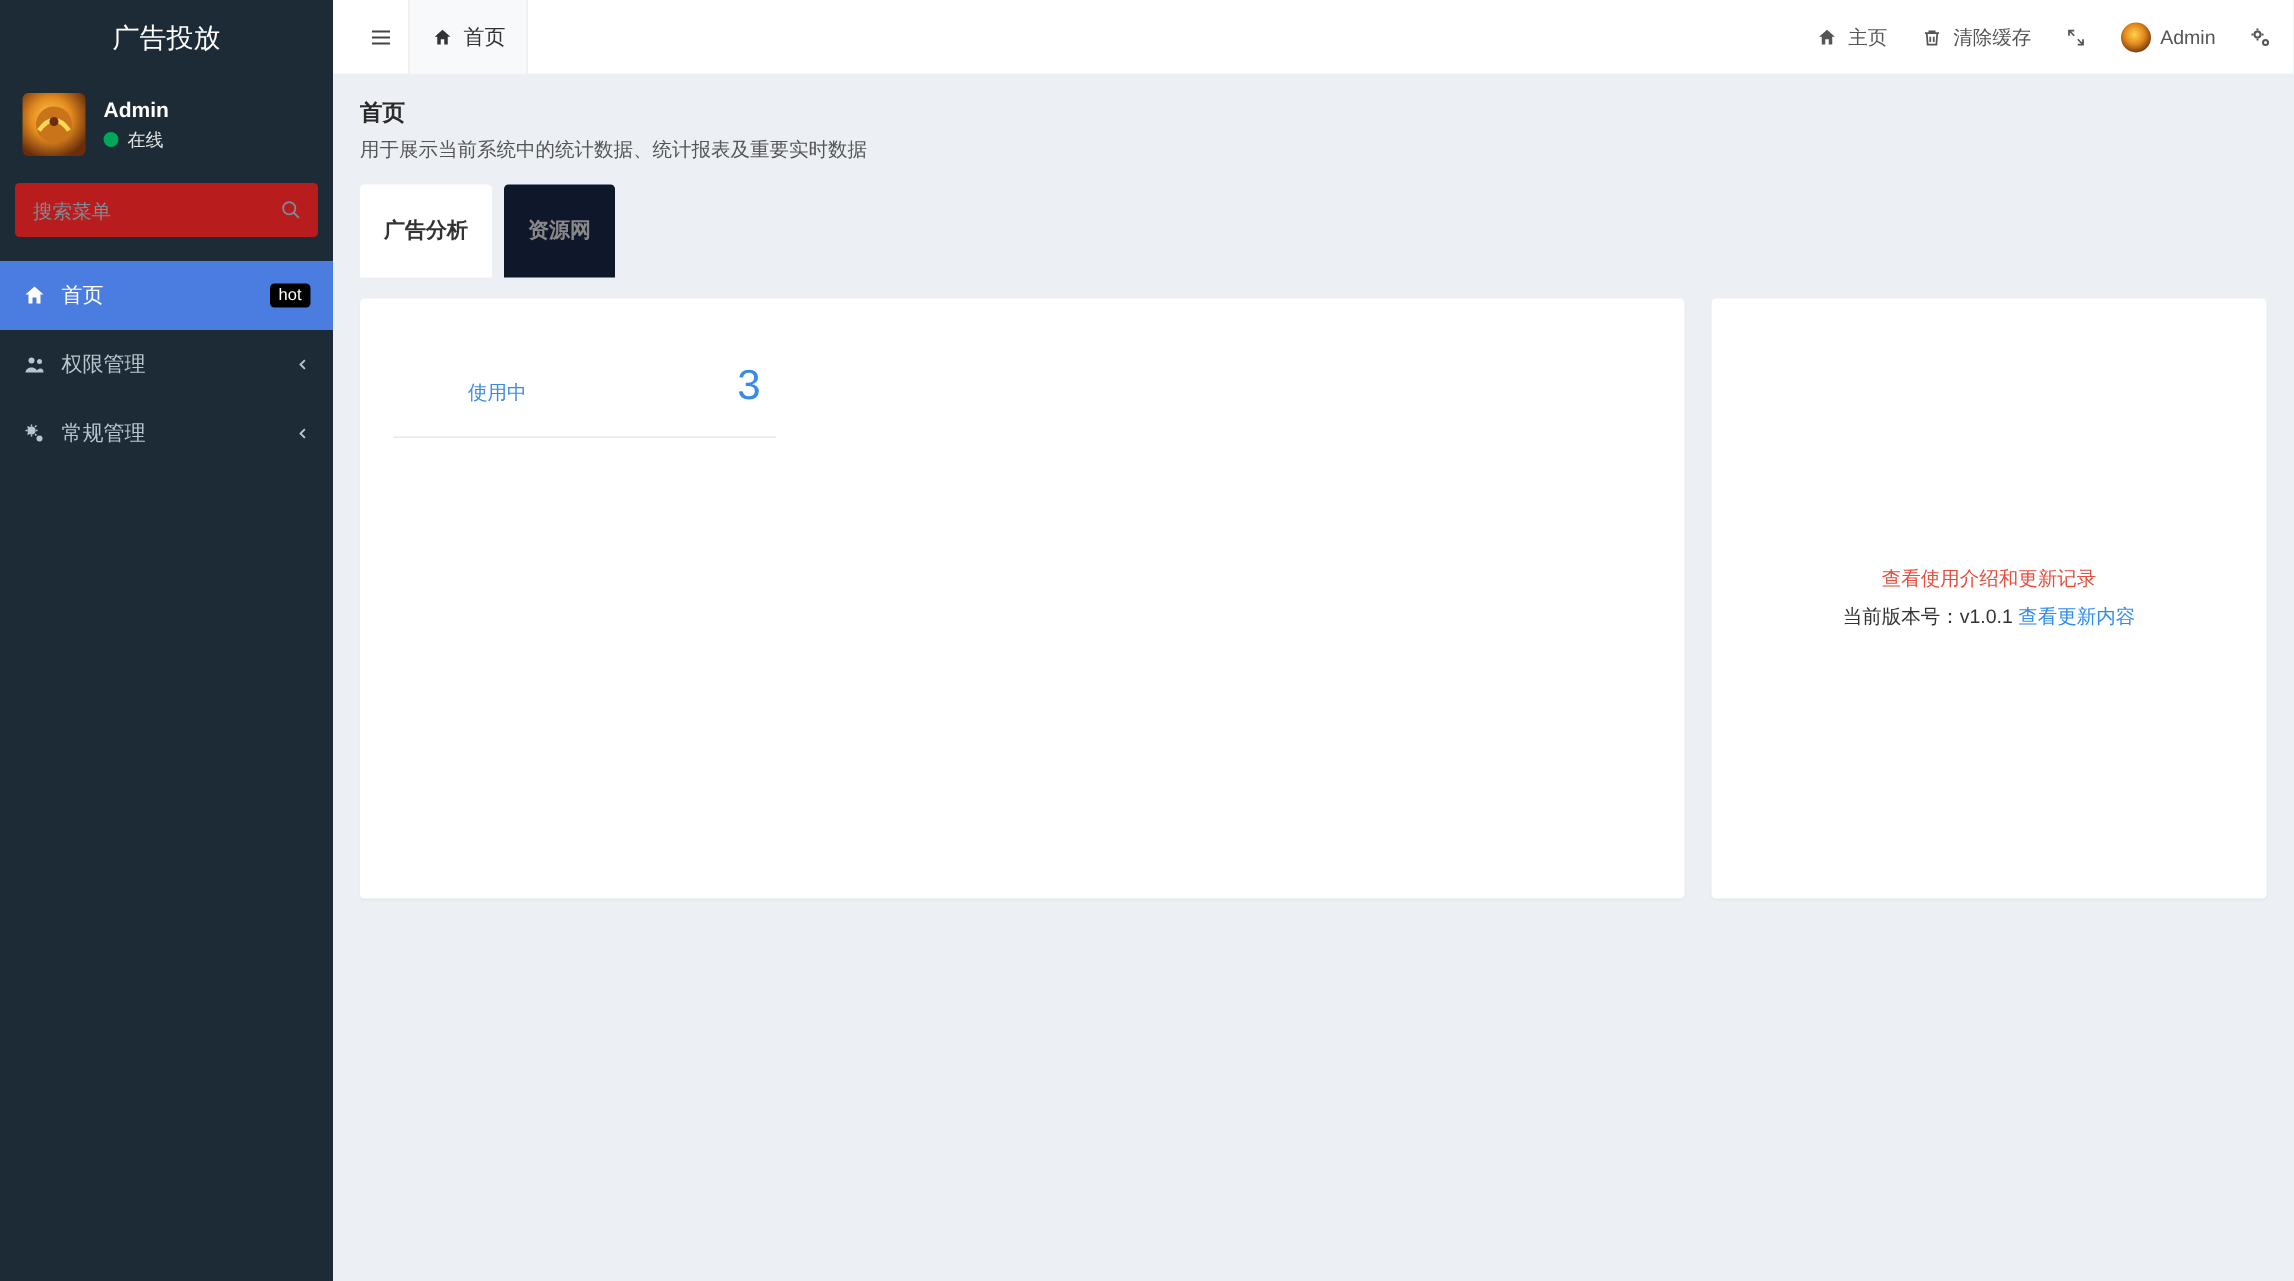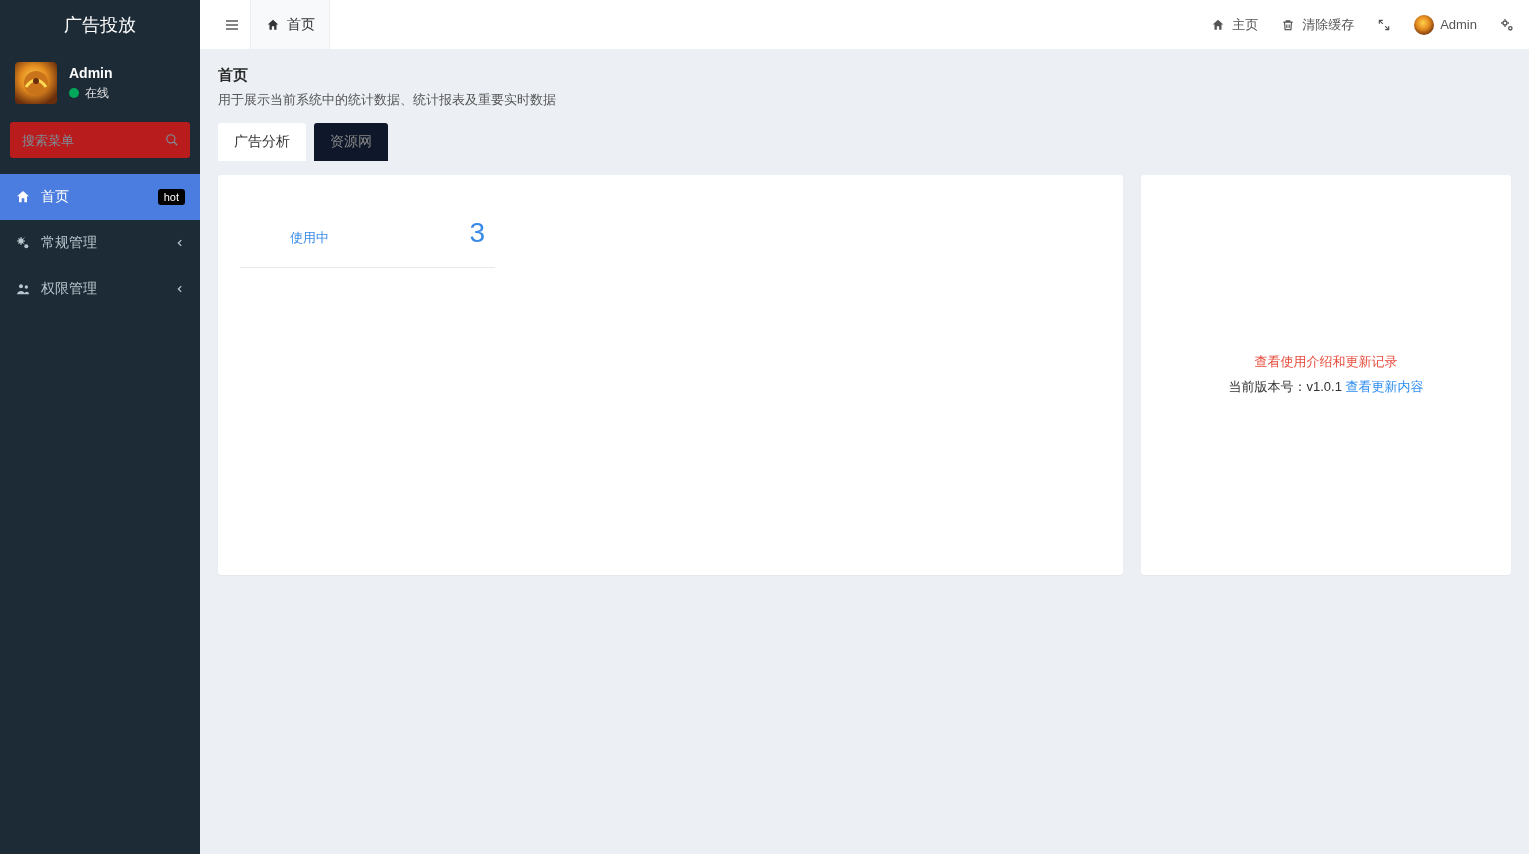--- a/index.html
+++ b/index.html
@@ -7,21 +7,21 @@
       font-family: -apple-system, BlinkMacSystemFont, "Segoe UI", "Helvetica Neue", Arial, "Microsoft YaHei", sans-serif;
       font-size: 14px;
       background: #ecf0f5;
       color: #333;
       overflow: hidden;
     }
     .app { display: flex; height: 100vh; }
 
     
     .sidebar {
-      width: 200px;
+      width: 222px;
       background: #1c2b36;
       color: #b8c7ce;
       display: flex;
       flex-direction: column;
       flex-shrink: 0;
     }
     .sidebar-brand {
       height: 50px;
       display: flex;
       align-items: center;
@@ -144,24 +144,25 @@
 
     
     .page-head {
       padding: 16px 18px 14px;
     }
     .page-title { font-size: 15px; font-weight: 700; color: #2a2a2a; margin-bottom: 6px; }
     .page-desc { font-size: 13px; color: #555; margin-bottom: 14px; }
 
     .tabs-row { display: flex; gap: 8px; }
     .content-tab {
-      padding: 10px 16px;
+      padding: 22px 16px;
       font-size: 14px;
       cursor: pointer;
       border-radius: 3px 3px 0 0;
+      font-weight: bold;
     }
     .content-tab.active { background: #fff; color: #333; }
     .content-tab.inactive { background: #0f172a; color: #888; }
 
     
     .content-area {
       padding: 0 18px 18px;
       display: flex;
       gap: 18px;
       align-items: stretch;
@@ -240,44 +241,44 @@
           <span>首页</span>
         </span>
         <span class="menu-badge">hot</span>
       </div>
 
 
       <div class="menu-item">
         <span class="left">
           <span class="icon">
             <svg width="16" height="16" viewBox="0 0 24 24" fill="currentColor">
-                <circle cx="9" cy="9" r="4"></circle>
-                <circle cx="17" cy="17" r="3"></circle>
-                <path d="M9 3v2M9 13v2M3 9h2M13 9h2M5 5l1.4 1.4M12.6 12.6L14 14M5 13l1.4-1.4M12.6 5.4L14 4" stroke="currentColor" stroke-width="1.5"></path>
-              </svg>
-          </span>
-          <span>常规管理</span>
+                <circle cx="9" cy="8" r="3"></circle>
+                <circle cx="17" cy="9" r="2.5"></circle>
+                <path d="M3 20c0-3 3-5 6-5s6 2 6 5M14 20c0-2.5 2-4 4-4s3 1.5 3 4"></path>
+              </svg>
+          </span>
+          <span>权限管理</span>
         </span>
         <span class="chevron">
           <svg width="10" height="10" viewBox="0 0 24 24" fill="none" stroke="currentColor" stroke-width="3">
               <polyline points="15,5 8,12 15,19"></polyline>
             </svg>
         </span>
       </div>
 
       <div class="menu-item">
         <span class="left">
           <span class="icon">
             <svg width="16" height="16" viewBox="0 0 24 24" fill="currentColor">
-                <circle cx="9" cy="8" r="3"></circle>
-                <circle cx="17" cy="9" r="2.5"></circle>
-                <path d="M3 20c0-3 3-5 6-5s6 2 6 5M14 20c0-2.5 2-4 4-4s3 1.5 3 4"></path>
-              </svg>
-          </span>
-          <span>权限管理</span>
+                <circle cx="9" cy="9" r="4"></circle>
+                <circle cx="17" cy="17" r="3"></circle>
+                <path d="M9 3v2M9 13v2M3 9h2M13 9h2M5 5l1.4 1.4M12.6 12.6L14 14M5 13l1.4-1.4M12.6 5.4L14 4" stroke="currentColor" stroke-width="1.5"></path>
+              </svg>
+          </span>
+          <span>常规管理</span>
         </span>
         <span class="chevron">
           <svg width="10" height="10" viewBox="0 0 24 24" fill="none" stroke="currentColor" stroke-width="3">
               <polyline points="15,5 8,12 15,19"></polyline>
             </svg>
         </span>
       </div>
     </nav>
   </aside>
 

